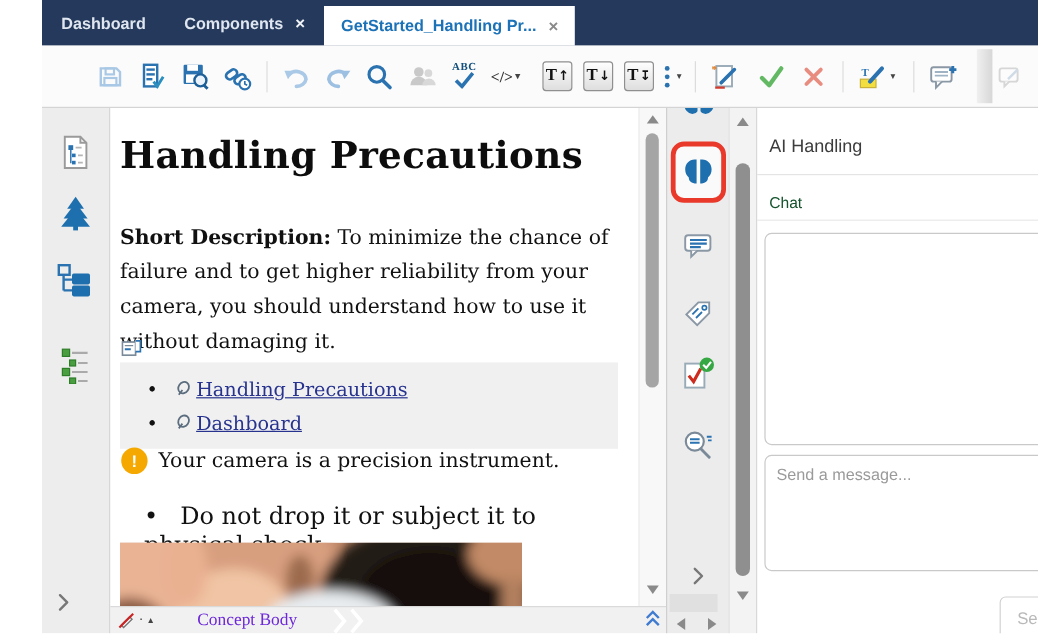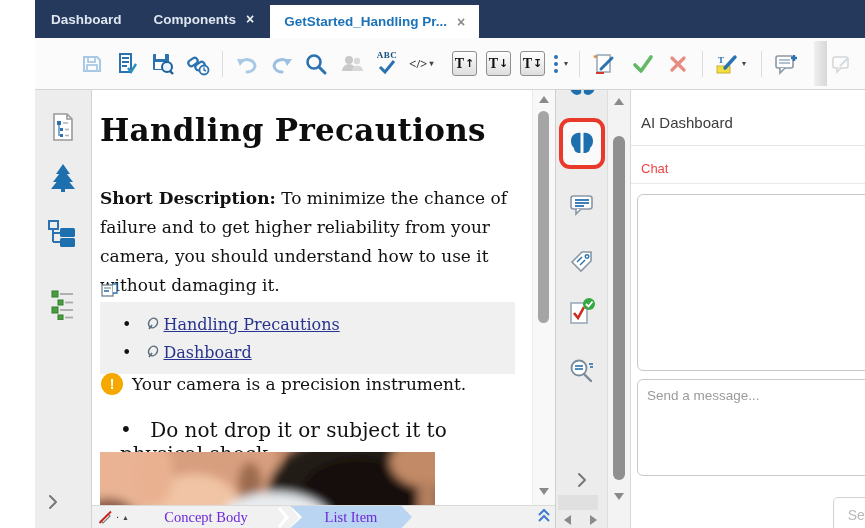--- a/index.html
+++ b/index.html
@@ -114,21 +114,21 @@
   
   .tall-scroll{ width:23px; height:438px; background:#f3f3f3;
                 border-left:1px solid #dedede; position:relative; flex:0 0 auto; }
   .tall-scroll .vthumb{ background:#8f8f8f; width:12px; }
 
   
   .ai-panel{ flex:1; height:438px; background:#fff; border-left:1px solid #d8d8d8;
              position:relative; }
   .ai-title{ position:absolute; top:24px; left:10px; font-size:15px; color:#3c3c3c; }
   .ai-div1{ position:absolute; top:55px; left:0; right:0; height:1px; background:#e4e4e4; }
-  .ai-chat-label{ position:absolute; top:71px; left:10px; font-size:13px; color:#ef4444; }
+  .ai-chat-label{ position:absolute; top:71px; left:10px; font-size:13px; color:#14532d; }
   .ai-div2{ position:absolute; top:93px; left:0; right:0; height:1px; background:#e9e9e9; }
   .chatbox{ position:absolute; top:104px; left:6px; right:6px; height:177px;
             border:1px solid #c9c9c9; border-radius:6px; background:#fff; }
   .msgbox{ position:absolute; top:289px; left:6px; right:6px; height:97px;
            border:1px solid #c9c9c9; border-radius:6px; resize:none; outline:none;
            font-family:"Liberation Sans",sans-serif; font-size:13.5px; color:#ec4899;
            padding:8px 9px; }
   .msgbox::placeholder{ color:#9a9a9a; }
   .send-btn{ position:absolute; top:407px; right:5px; width:62px; height:36px;
              border:1px solid #d2d2d2; border-radius:5px; background:#fff;
@@ -436,21 +436,20 @@
           <span class="bc-dot">.</span>
           <span class="bc-tri">▲</span>
         </span>
         <span class="crumb c1">Concept Body</span>
         <svg width="14" height="23" viewBox="0 0 14 23">
             <polyline points="3,2 11,11.5 3,21" fill="none" stroke="#ffffff" stroke-width="3"></polyline>
           </svg>
         <svg width="14" height="23" viewBox="0 0 14 23">
             <polyline points="3,2 11,11.5 3,21" fill="none" stroke="#ffffff" stroke-width="3"></polyline>
           </svg>
-        <span class="crumb active">List Item</span>
         <span class="bc-collapse">
           <svg width="16" height="18" viewBox="0 0 16 18">
               <polyline points="3,9 8,4 13,9" fill="none" stroke="#3f7bd0" stroke-width="2"></polyline>
               <polyline points="3,15 8,10 13,15" fill="none" stroke="#3f7bd0" stroke-width="2"></polyline>
             </svg>
         </span>
       </div>
     </div>
 
     <div class="mid-rail">
@@ -512,21 +511,21 @@
       <span class="tri right" style="top:425px; left:34px"></span>
     </div>
 
     <div class="tall-scroll">
       <span class="tri up" style="top:8px; left:6px"></span>
       <div class="vthumb" style="top:46px; height:344px"></div>
       <span class="tri down" style="top:403px; left:6px"></span>
     </div>
 
     <div class="ai-panel">
-      <div class="ai-title">AI Dashboard</div>
+      <div class="ai-title">AI Handling</div>
       <div class="ai-div1"></div>
       <div class="ai-chat-label">Chat</div>
       <div class="ai-div2"></div>
       <div class="chatbox"></div>
       <textarea class="msgbox" placeholder="Send a message..." style=""></textarea>
       <button class="send-btn">Send</button>
     </div>
 
   </div>
 </div>

